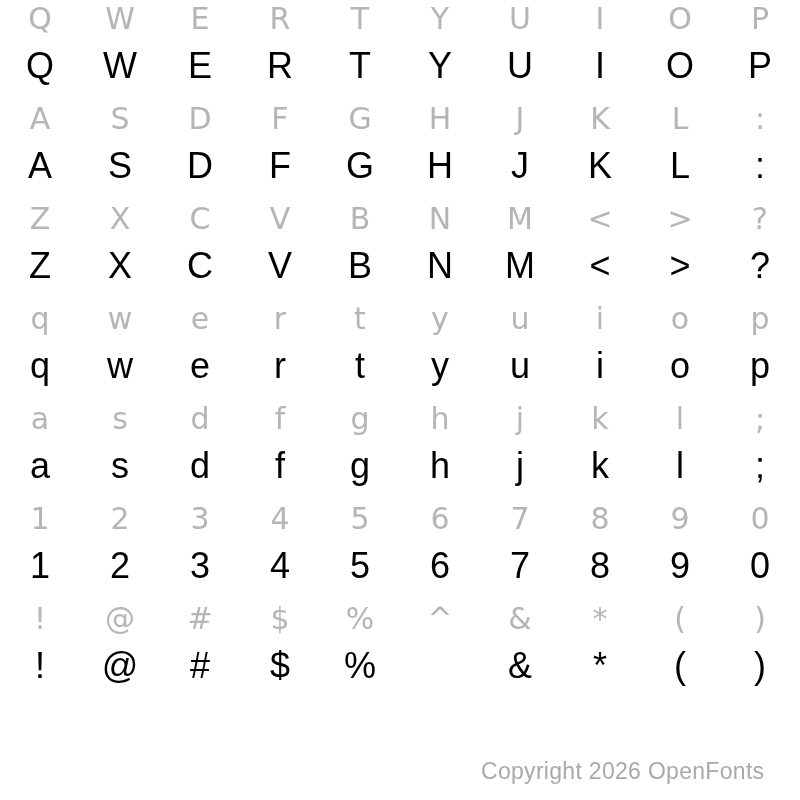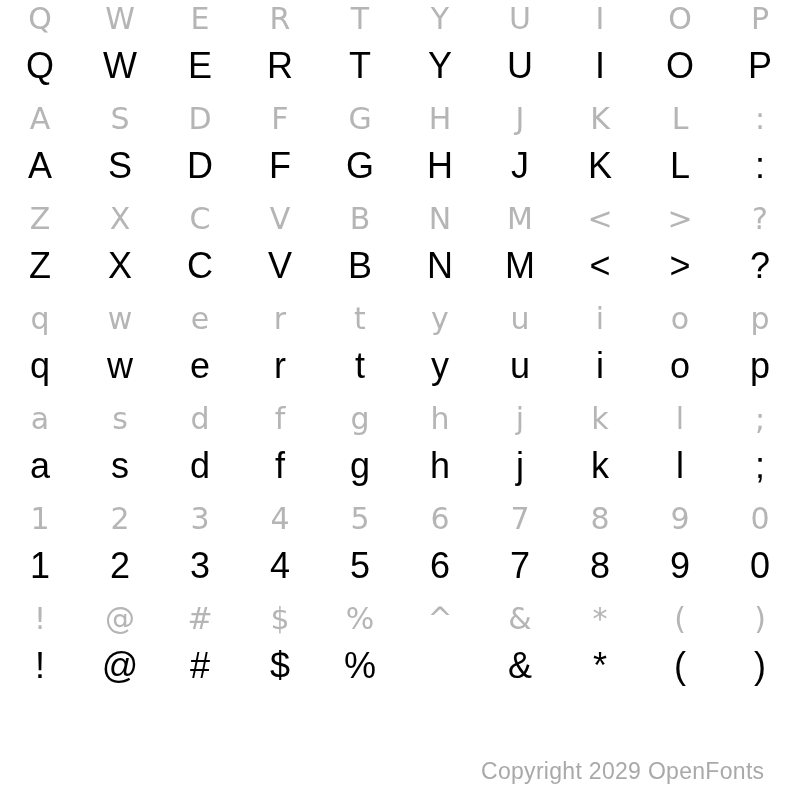--- a/index.html
+++ b/index.html
@@ -67,14 +67,14 @@
       <div class="glyph-line specimen" style="top: 248px;"><span class="glyph-cell">Z</span><span class="glyph-cell">X</span><span class="glyph-cell">C</span><span class="glyph-cell">V</span><span class="glyph-cell">B</span><span class="glyph-cell">N</span><span class="glyph-cell">M</span><span class="glyph-cell">&lt;</span><span class="glyph-cell">&gt;</span><span class="glyph-cell">?</span></div>
       <div class="glyph-line reference" style="top: 304px;"><span class="glyph-cell">q</span><span class="glyph-cell">w</span><span class="glyph-cell">e</span><span class="glyph-cell">r</span><span class="glyph-cell">t</span><span class="glyph-cell">y</span><span class="glyph-cell">u</span><span class="glyph-cell">i</span><span class="glyph-cell">o</span><span class="glyph-cell">p</span></div>
       <div class="glyph-line specimen" style="top: 348px;"><span class="glyph-cell">q</span><span class="glyph-cell">w</span><span class="glyph-cell">e</span><span class="glyph-cell">r</span><span class="glyph-cell">t</span><span class="glyph-cell">y</span><span class="glyph-cell">u</span><span class="glyph-cell">i</span><span class="glyph-cell">o</span><span class="glyph-cell">p</span></div>
       <div class="glyph-line reference" style="top: 404px;"><span class="glyph-cell">a</span><span class="glyph-cell">s</span><span class="glyph-cell">d</span><span class="glyph-cell">f</span><span class="glyph-cell">g</span><span class="glyph-cell">h</span><span class="glyph-cell">j</span><span class="glyph-cell">k</span><span class="glyph-cell">l</span><span class="glyph-cell">;</span></div>
       <div class="glyph-line specimen" style="top: 448px;"><span class="glyph-cell">a</span><span class="glyph-cell">s</span><span class="glyph-cell">d</span><span class="glyph-cell">f</span><span class="glyph-cell">g</span><span class="glyph-cell">h</span><span class="glyph-cell">j</span><span class="glyph-cell">k</span><span class="glyph-cell">l</span><span class="glyph-cell">;</span></div>
       <div class="glyph-line reference" style="top: 504px;"><span class="glyph-cell">1</span><span class="glyph-cell">2</span><span class="glyph-cell">3</span><span class="glyph-cell">4</span><span class="glyph-cell">5</span><span class="glyph-cell">6</span><span class="glyph-cell">7</span><span class="glyph-cell">8</span><span class="glyph-cell">9</span><span class="glyph-cell">0</span></div>
       <div class="glyph-line specimen" style="top: 548px;"><span class="glyph-cell">1</span><span class="glyph-cell">2</span><span class="glyph-cell">3</span><span class="glyph-cell">4</span><span class="glyph-cell">5</span><span class="glyph-cell">6</span><span class="glyph-cell">7</span><span class="glyph-cell">8</span><span class="glyph-cell">9</span><span class="glyph-cell">0</span></div>
       <div class="glyph-line reference" style="top: 604px;"><span class="glyph-cell">!</span><span class="glyph-cell">@</span><span class="glyph-cell">#</span><span class="glyph-cell">$</span><span class="glyph-cell">%</span><span class="glyph-cell">^</span><span class="glyph-cell">&amp;</span><span class="glyph-cell">*</span><span class="glyph-cell">(</span><span class="glyph-cell">)</span></div>
       <div class="glyph-line specimen" style="top: 648px;"><span class="glyph-cell">!</span><span class="glyph-cell">@</span><span class="glyph-cell">#</span><span class="glyph-cell">$</span><span class="glyph-cell">%</span><span class="glyph-cell"></span><span class="glyph-cell">&amp;</span><span class="glyph-cell">*</span><span class="glyph-cell">(</span><span class="glyph-cell">)</span></div>
     </div>
-  <div class="copyright">Copyright 2029 OpenFonts</div>
+  <div class="copyright">Copyright 2026 OpenFonts</div>
 </div>
 
 </body></html>

